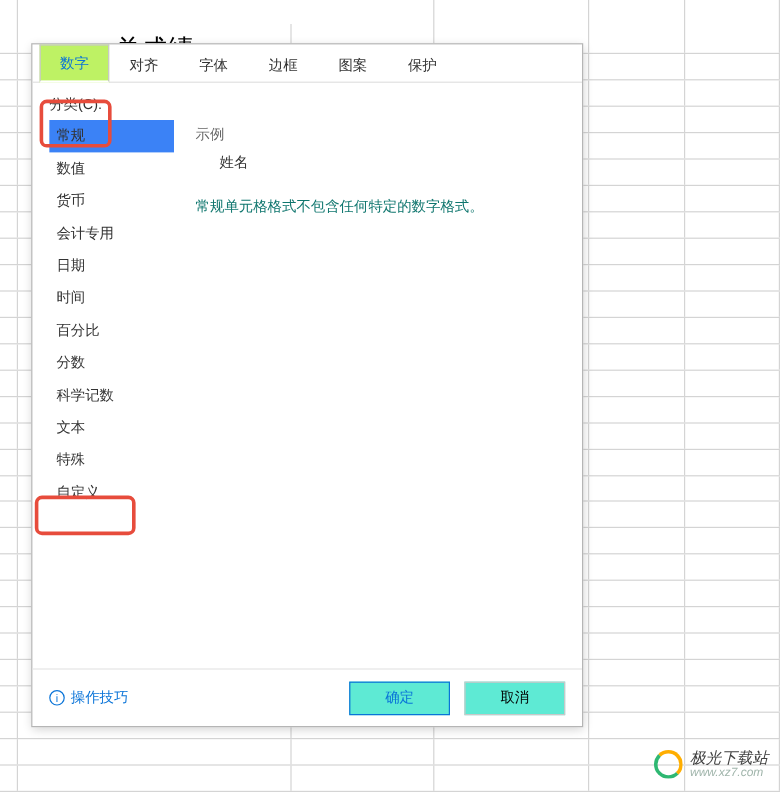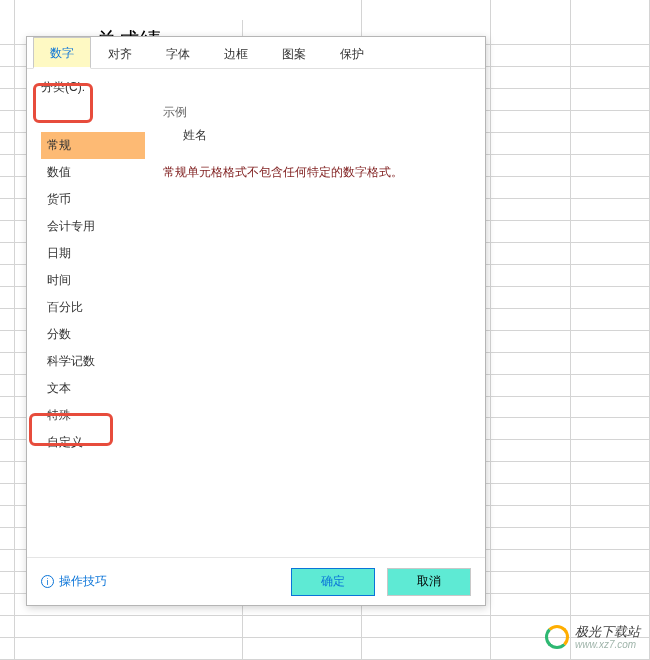--- a/index.html
+++ b/index.html
@@ -113,21 +113,21 @@
       cursor: pointer;
       color: #333;
       border: 1px solid transparent;
       border-bottom: none;
       position: relative;
     }
     .tab.active {
       border: 1px solid #c8c8c8;
       border-bottom: 2px solid #fff;
       margin-bottom: -1px;
-      background: #fef9c3;
+      background: #bef264;
       color: #0a74d8;
     }
     .body-area {
       flex: 1;
       display: flex;
       flex-direction: column;
       padding: 10px 14px;
       overflow: hidden;
     }
     .category-label {
@@ -144,40 +144,39 @@
       width: 104px;
       display: flex;
       flex-direction: column;
     }
     .cat-item {
       padding: 5px 6px;
       cursor: pointer;
       color: #333;
     }
     .cat-item.selected {
-      background: #fdba74;
-      margin-top: 32px;
+      background: #3b82f6;
     }
     .preview-pane {
       flex: 1;
       display: flex;
       flex-direction: column;
     }
     .sample-label {
       color: #666;
       margin-top: 4px;
       margin-bottom: 6px;
     }
     .sample-value {
       color: #333;
       margin-bottom: 20px;
       margin-left: 20px;
     }
     .desc-text {
-      color: #7f1d1d;
+      color: #0f766e;
       font-size: 12px;
     }
     .footer {
       height: 48px;
       border-top: 1px solid #e5e5e5;
       display: flex;
       align-items: center;
       padding: 0 14px;
     }
     .tips-link {

